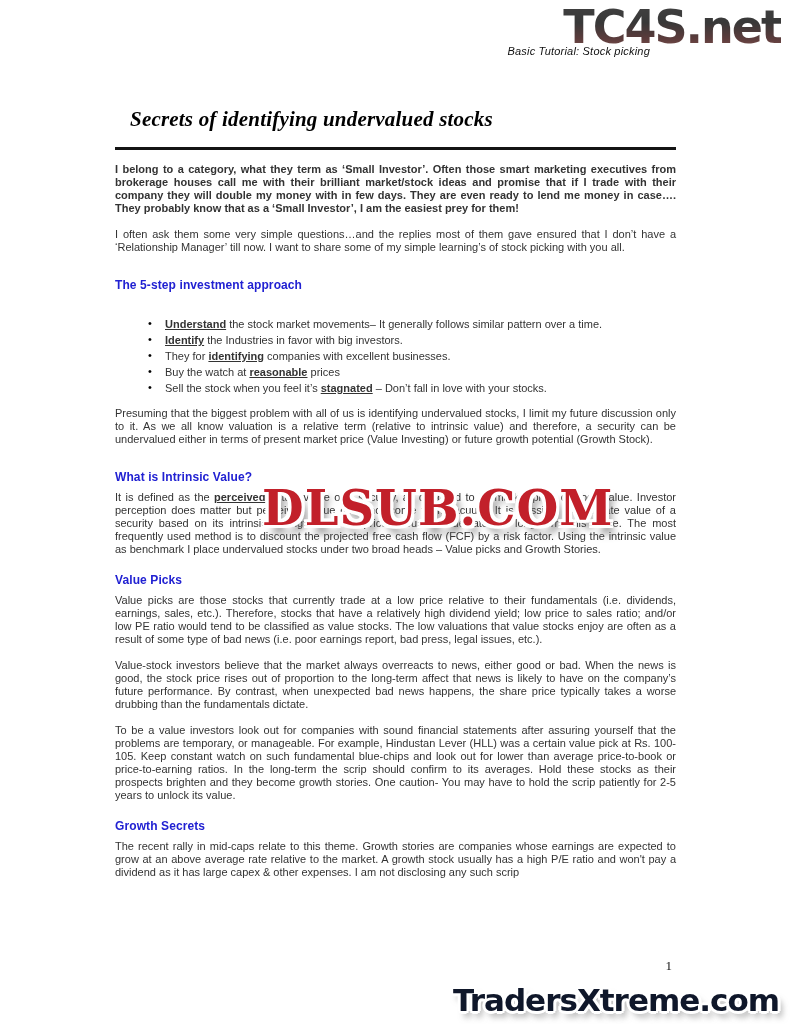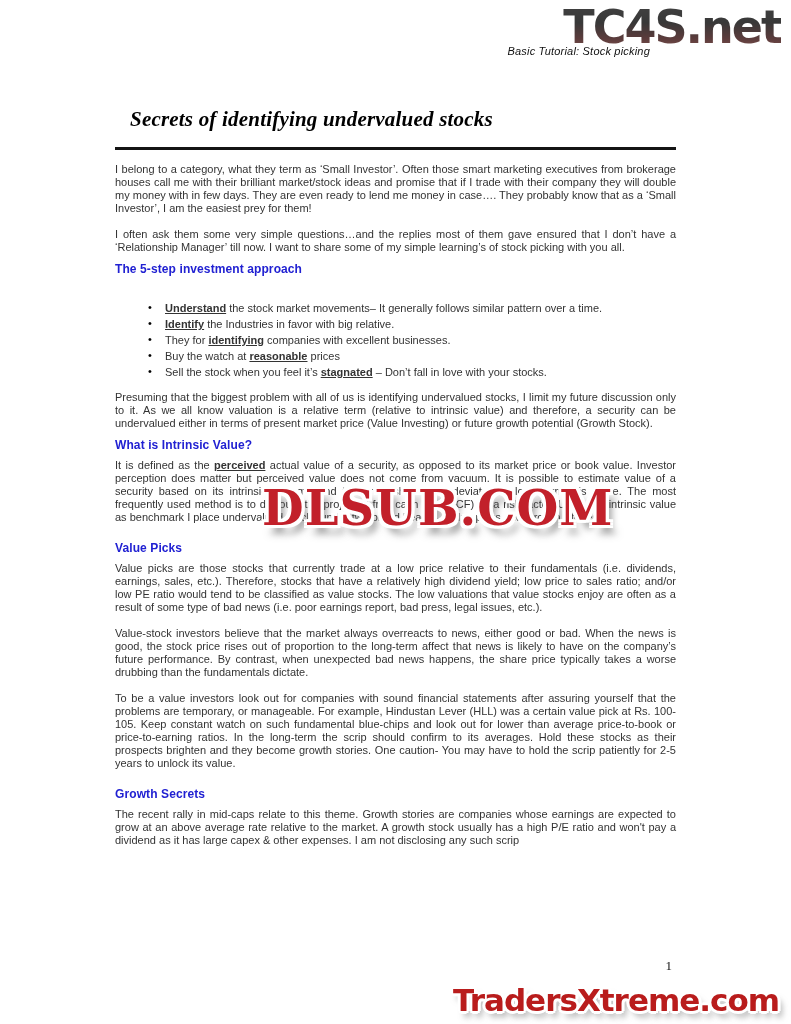--- a/index.html
+++ b/index.html
@@ -38,24 +38,24 @@
     font-size:21px;color:#000;
     letter-spacing:.2px;
   }
   .title-rule{
     height:3px;background:#141414;margin-top:9px;
   }
   p.body{
     font-size:11px;line-height:13px;text-align:justify;
     margin:13px 0 0 0;color:#333;
   }
-  p.first{}
+  p.first{font-weight:bold;}
   .sect-heading{
     font-size:12px;font-weight:bold;color:#2121D2;
-    margin:8px 0 0 0;letter-spacing:.1px;
+    margin:24px 0 0 0;letter-spacing:.1px;
   }
   p.after-heading{margin-top:7px;}
   ul.steps{
     list-style:none;margin:26px 0 0 0;padding:0 0 0 33px;
   }
   ul.steps li{
     position:relative;font-size:11px;line-height:13px;
     margin-bottom:3px;padding-left:17px;color:#333;
   }
   ul.steps li .bullet{
@@ -73,21 +73,21 @@
     color:#C2202A;white-space:nowrap;
     text-shadow:
       -3px -3px 0 #fff, 3px -3px 0 #fff, -3px 3px 0 #fff, 3px 3px 0 #fff,
       0 -3px 0 #fff, 0 3px 0 #fff, -3px 0 0 #fff, 3px 0 0 #fff,
       6px 9px 7px rgba(90,90,90,.55);
   }
   .wm-bottom{
     position:absolute;right:12px;bottom:8px;
     font-family:"DejaVu Sans",sans-serif;font-weight:bold;
     font-size:31px;line-height:1;letter-spacing:-1px;
-    color:#b91c1c;white-space:nowrap;
+    color:#0f172a;white-space:nowrap;
     text-shadow:
       -2px -2px 0 #fff, 2px -2px 0 #fff, -2px 2px 0 #fff, 2px 2px 0 #fff,
       0 -3px 0 #fff, 0 3px 0 #fff, -3px 0 0 #fff, 3px 0 0 #fff,
       4px 6px 6px rgba(110,110,110,.6);
   }
   .page-num{
     position:absolute;right:119px;bottom:50px;
     font-family:"Liberation Serif",serif;font-size:13px;color:#111;
   }
 </style>
@@ -106,21 +106,21 @@
     <p class="body first">I belong to a category, what they term as ‘Small Investor’. Often those smart marketing executives from brokerage houses call me with their brilliant market/stock ideas and promise that if I trade with their company they will double my money with in few days. They are even ready to lend me money in case…. They probably know that as a ‘Small Investor’, I am the easiest prey for them!</p>
     <p class="body">I often ask them some very simple questions…and the replies most of them gave ensured that I don’t have a ‘Relationship Manager’ till now. I want to share some of my simple learning’s of stock picking with you all.</p>
 
     <div class="sect-heading">The 5-step investment approach</div>
 
     <ul class="steps">
       <li>
         <span class="bullet">•</span><span></span><span class="emph">Understand</span><span> the stock market movements– It generally follows similar pattern over a time.</span>
       </li>
       <li>
-        <span class="bullet">•</span><span></span><span class="emph">Identify</span><span> the Industries in favor with big relative.</span>
+        <span class="bullet">•</span><span></span><span class="emph">Identify</span><span> the Industries in favor with big investors.</span>
       </li>
       <li>
         <span class="bullet">•</span><span>They for </span><span class="emph">identifying</span><span> companies with excellent businesses.</span>
       </li>
       <li>
         <span class="bullet">•</span><span>Buy the watch at </span><span class="emph">reasonable</span><span> prices</span>
       </li>
       <li>
         <span class="bullet">•</span><span>Sell the stock when you feel it’s </span><span class="emph">stagnated</span><span> – Don’t fall in love with your stocks.</span>
       </li>

